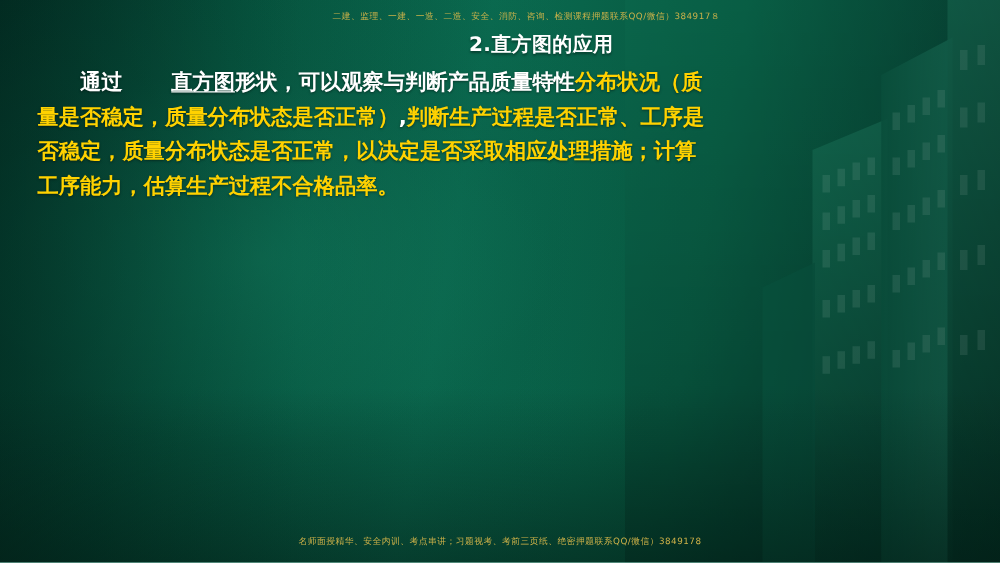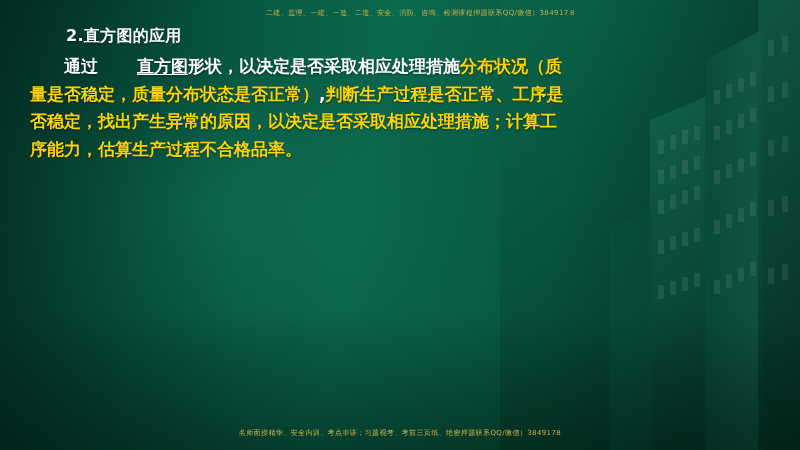--- a/index.html
+++ b/index.html
@@ -68,20 +68,21 @@
     width: 800px;
   }
   #heading {
     margin: 0 0 6px 0;
     padding-left: 66px;
     color: #ffffff;
     font-size: 16px;
     font-weight: bold;
     letter-spacing: 0.3px;
     text-shadow: 0 1px 2px rgba(0,0,0,0.4);
+    text-align: center;
   }
   #body-para {
     margin: 0;
     padding: 0 232px 0 30px;
     color: #ffffff;
     font-size: 17px;
     font-weight: bold;
     line-height: 1.62;
     text-indent: 34px;
     text-shadow: 0 1px 2px rgba(0,0,0,0.45);
@@ -177,18 +178,18 @@
     </g>
   </svg>
 
   <div id="bg-darken-left"></div>
   <div id="bg-bottom-shade"></div>
 
   <div class="banner" id="top-banner">二建、监理、一建、一造、二造、安全、消防、咨询、检测课程押题联系QQ/微信）384917８</div>
 
   <div id="content">
     <h2 id="heading">2.直方图的应用</h2>
-    <p id="body-para"><span>通过</span><span class="underline">直方图</span><span>形状，以决定是否采取相应处理措施</span><span class="hl">分布状况（质量是否稳定，质量分布状态是否正常）</span><span>,</span><span class="hl">判断生产过程是否正常、工序是否稳定，</span><span class="hl">找出产生异常的原因，以决定是否采取相应处理措施；</span><span class="hl">计算工序能力，估算生产过程不合格品率。</span></p>
+    <p id="body-para"><span>通过</span><span class="underline">直方图</span><span>形状，可以观察与判断产品质量特性</span><span class="hl">分布状况（质量是否稳定，质量分布状态是否正常）</span><span>,</span><span class="hl">判断生产过程是否正常、工序是否稳定，</span><span class="hl">质量分布状态是否正常，以决定是否采取相应处理措施；</span><span class="hl">计算工序能力，估算生产过程不合格品率。</span></p>
   </div>
 
   <div class="banner" id="bottom-banner">名师面授精华、安全内训、考点串讲；习题视考、考前三页纸、绝密押题联系QQ/微信）3849178</div>
 
 </div>
 
 </body></html>

